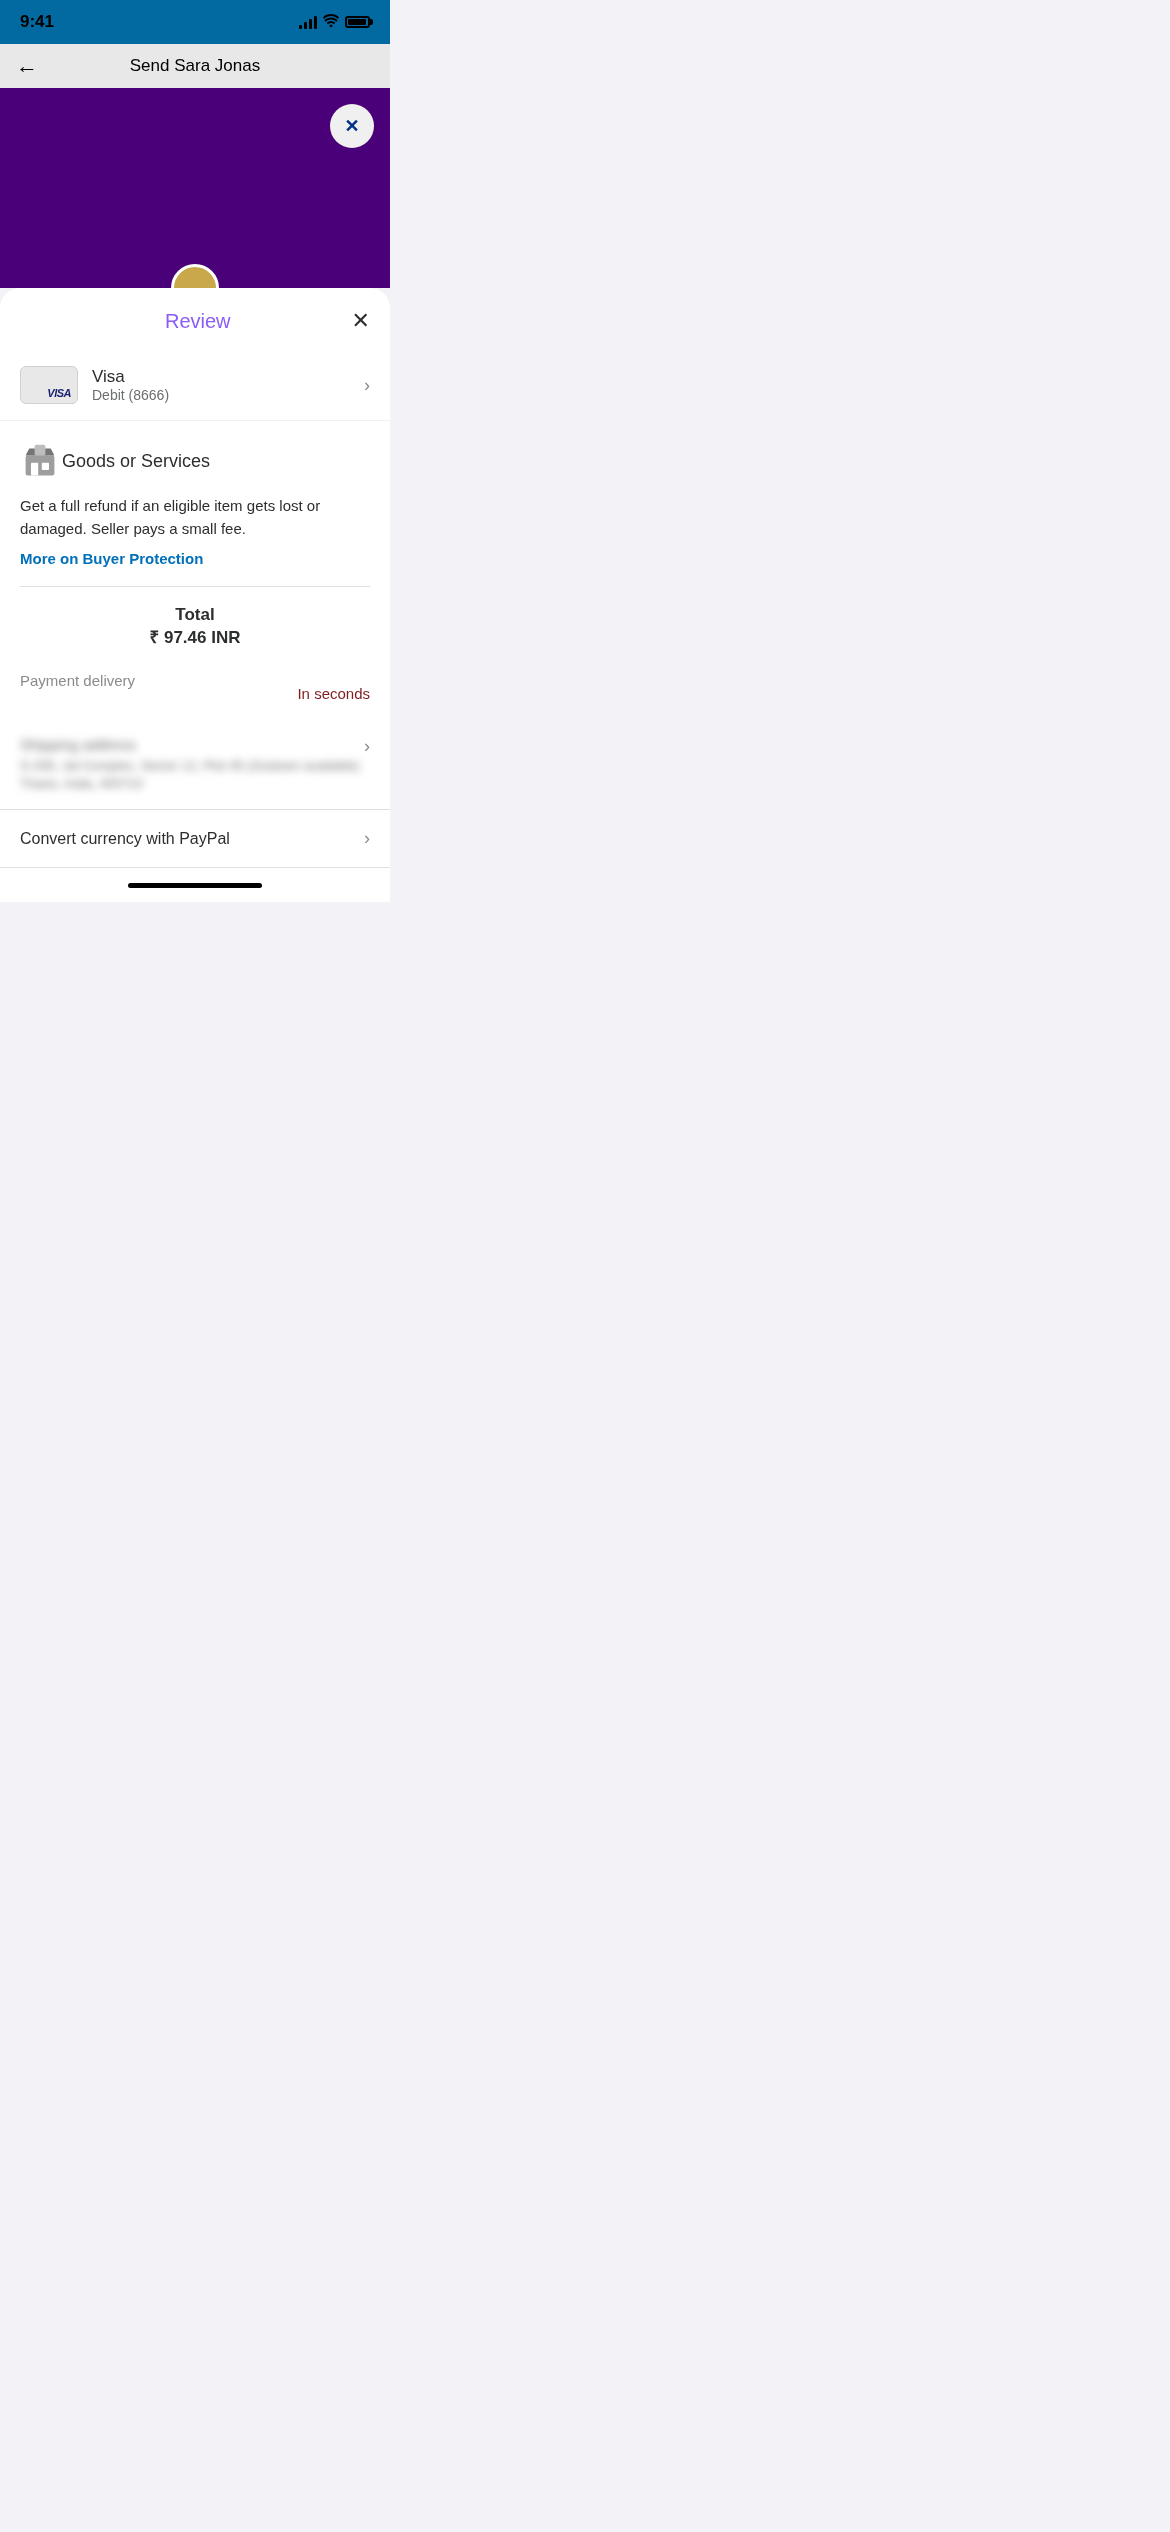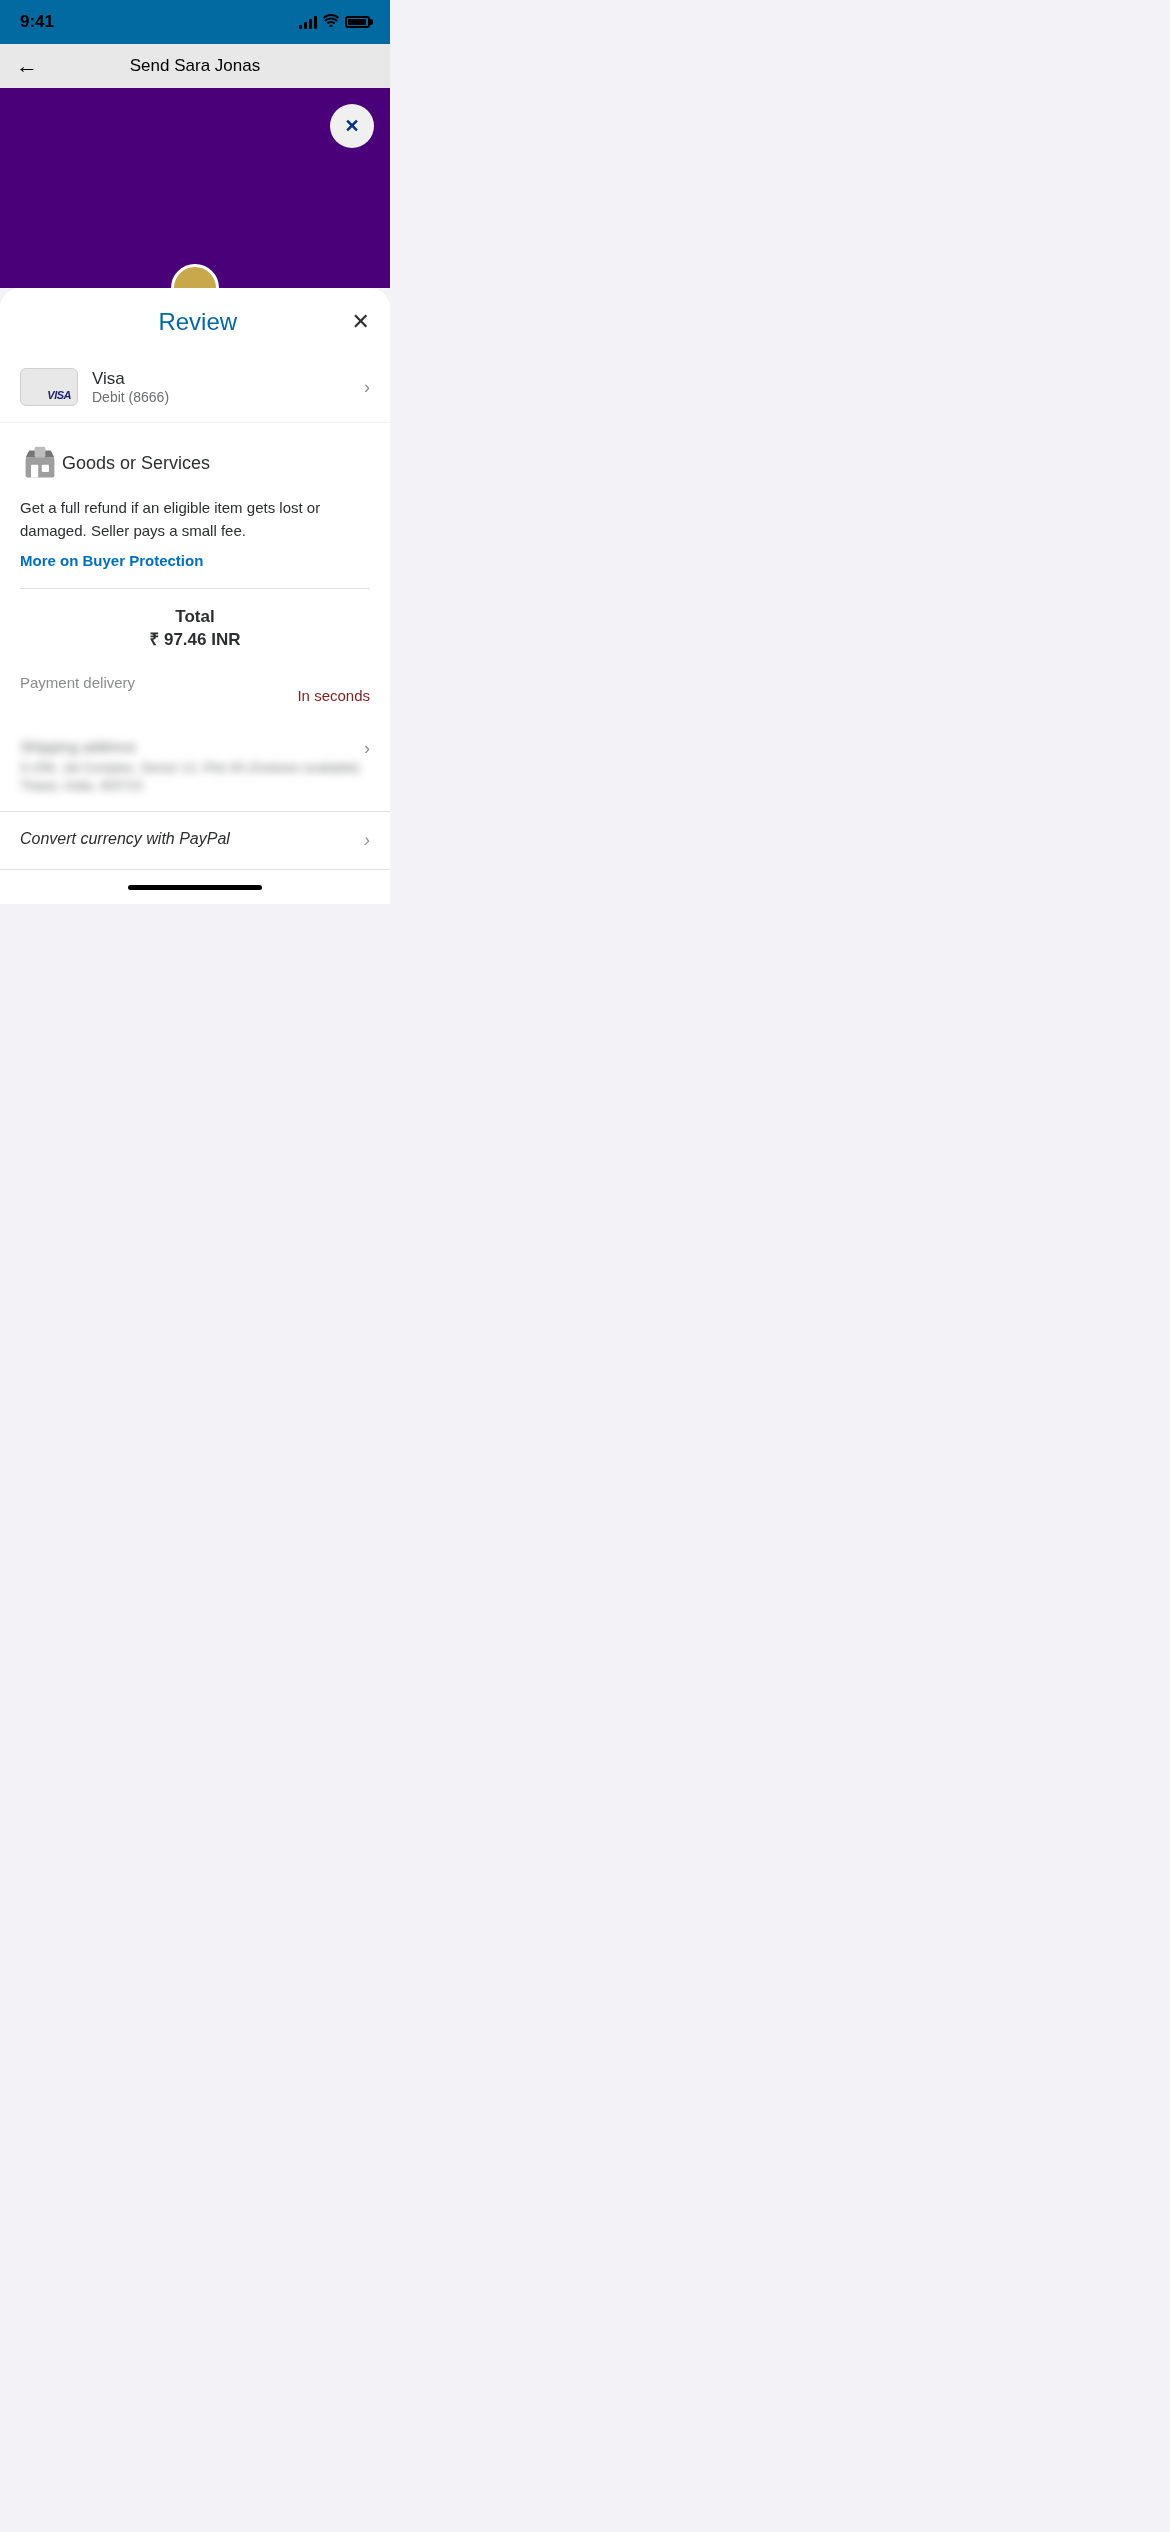--- a/index.html
+++ b/index.html
@@ -168,23 +168,23 @@
     
     .review-header {
       display: flex;
       align-items: center;
       justify-content: space-between;
       padding: 20px 20px 16px 20px;
       border-bottom: none;
     }
 
     .review-title {
-      font-size: 24px;
+      font-size: 20px;
       font-weight: 500;
-      color: #0369a1;
+      color: #8b5cf6;
       text-align: center;
       flex: 1;
     }
 
     .review-close {
       font-size: 22px;
       color: #2c2e2f;
       cursor: pointer;
       font-weight: 300;
     }
@@ -360,25 +360,24 @@
       display: flex;
       align-items: flex-start;
       justify-content: space-between;
       padding: 16px 20px;
       border-bottom: 1px solid #e0e0e0;
     }
 
     
     .convert-currency-row {
       display: flex;
-      align-items: flex-start;
+      align-items: center;
       justify-content: space-between;
       padding: 18px 20px;
       border-bottom: 1px solid #e0e0e0;
-      font-style: italic;
     }
 
     .convert-currency-label {
       font-size: 16px;
       color: #2c2e2f;
     }
 
     
     .send-button-container {
       padding: 16px 20px 20px 20px;

